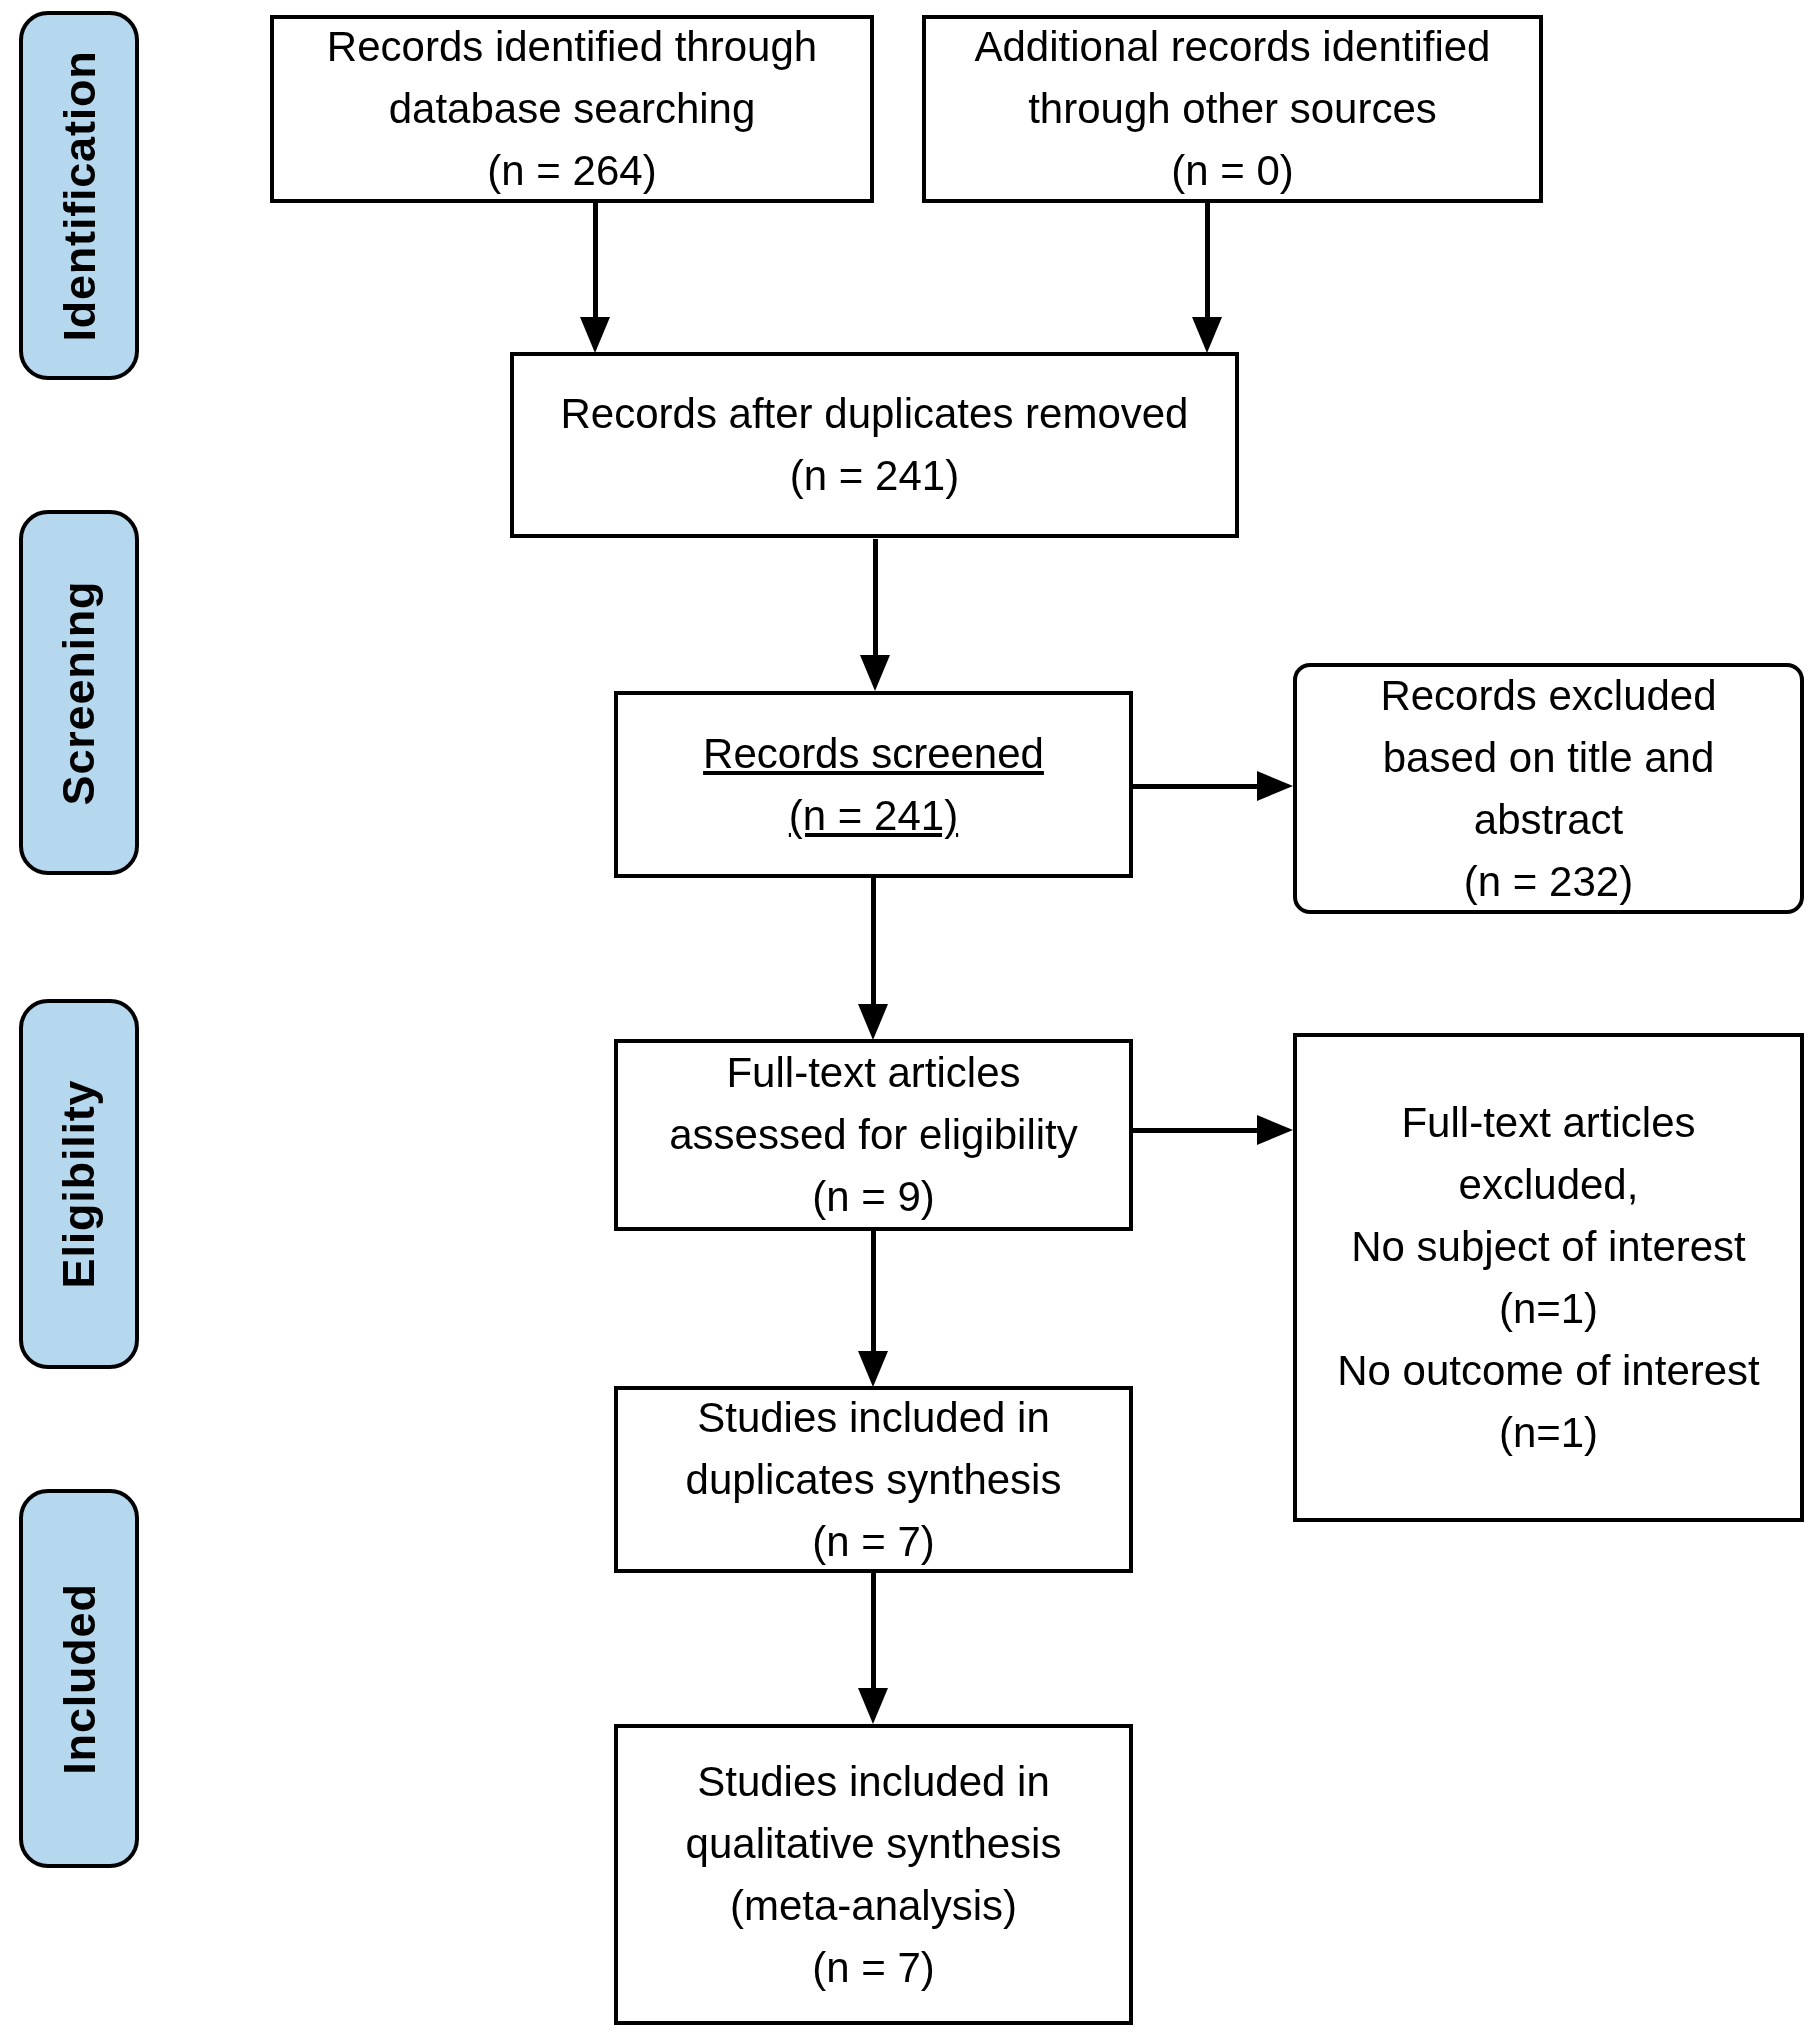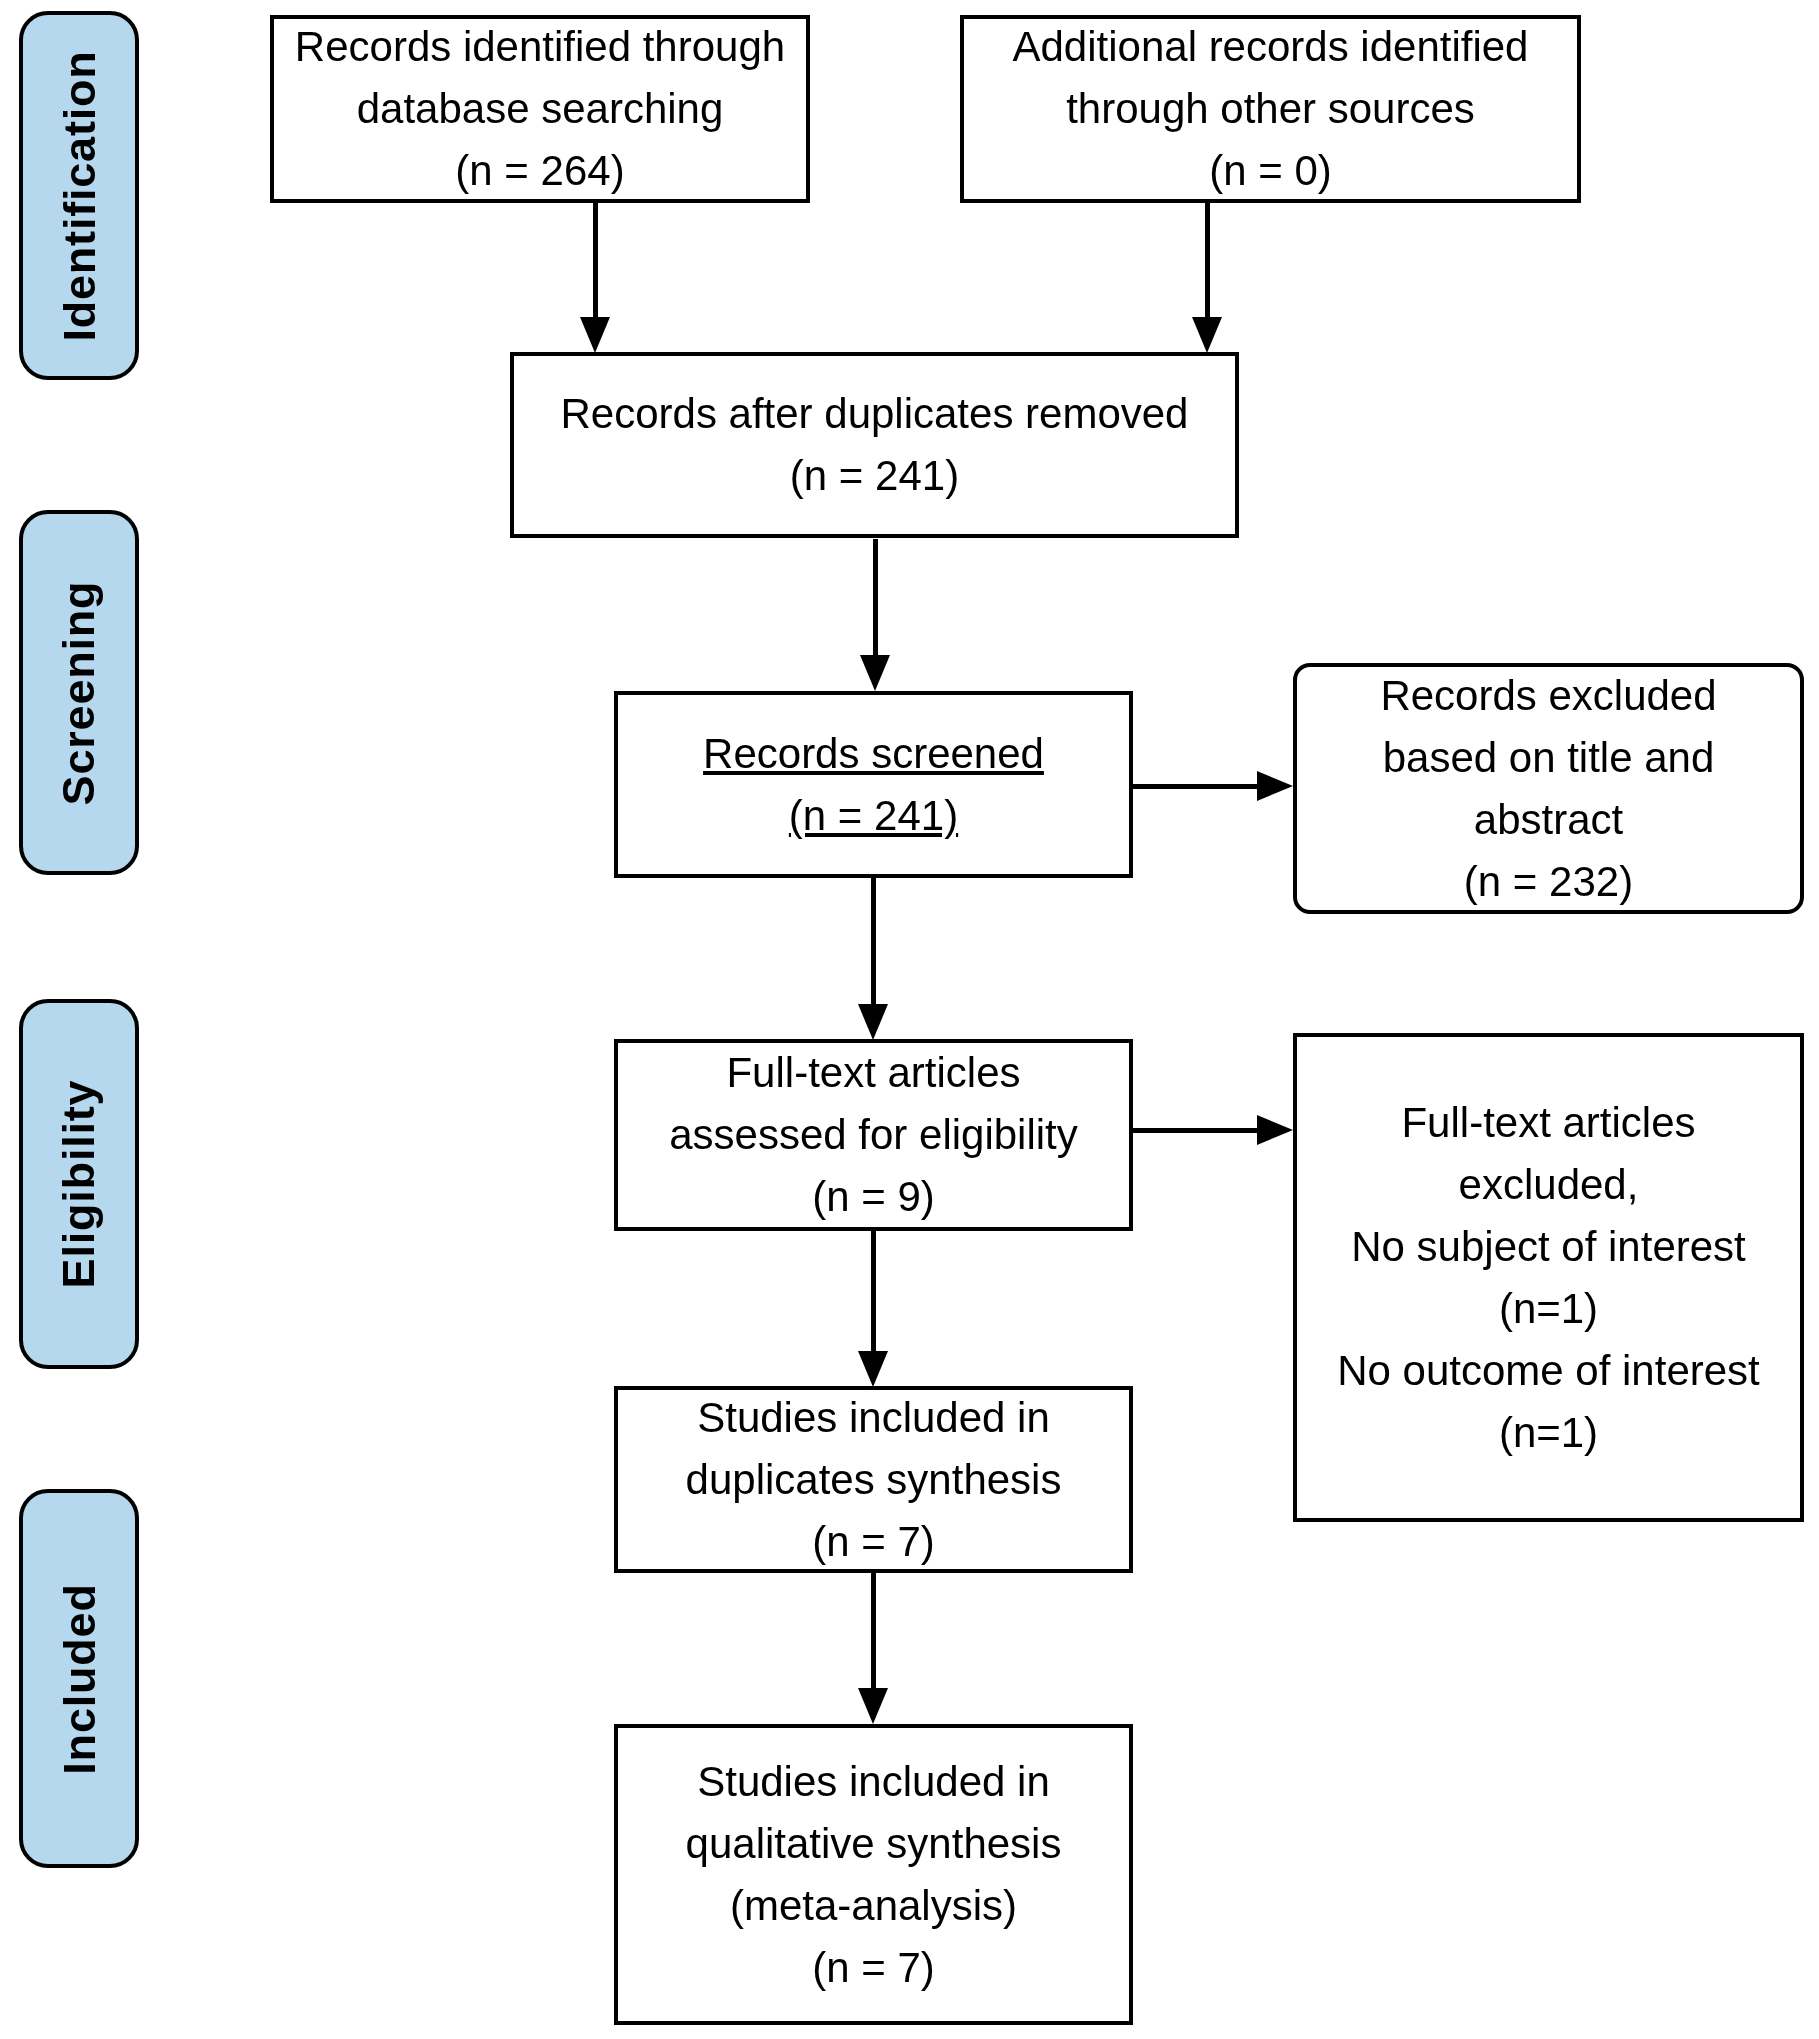--- a/index.html
+++ b/index.html
@@ -50,27 +50,27 @@
   <div class="stage" style="top:510px; height:365px;">
     <span class="vtxt">Screening</span>
   </div>
   <div class="stage" style="top:999px; height:370px;">
     <span class="vtxt">Eligibility</span>
   </div>
   <div class="stage" style="top:1489px; height:379px;">
     <span class="vtxt">Included</span>
   </div>
 
-  <div class="fbox" style="left:270px; top:14.6px; width:540px; height:188px;">
+  <div class="fbox" style="left:270px; top:14.6px; width:604px; height:188px;">
     <div class="ln">Records identified through</div>
     <div class="ln">database searching</div>
     <div class="ln">(n = 264)</div>
   </div>
 
-  <div class="fbox" style="left:960px; top:14.6px; width:621px; height:188px;">
+  <div class="fbox" style="left:922px; top:14.6px; width:621px; height:188px;">
     <div class="ln">Additional records identified</div>
     <div class="ln">through other sources</div>
     <div class="ln">(n = 0)</div>
   </div>
 
   <div class="fbox" style="left:510px; top:352px; width:729px; height:186px;">
     <div class="ln">Records after duplicates removed</div>
     <div class="ln">(n = 241)</div>
   </div>
 

